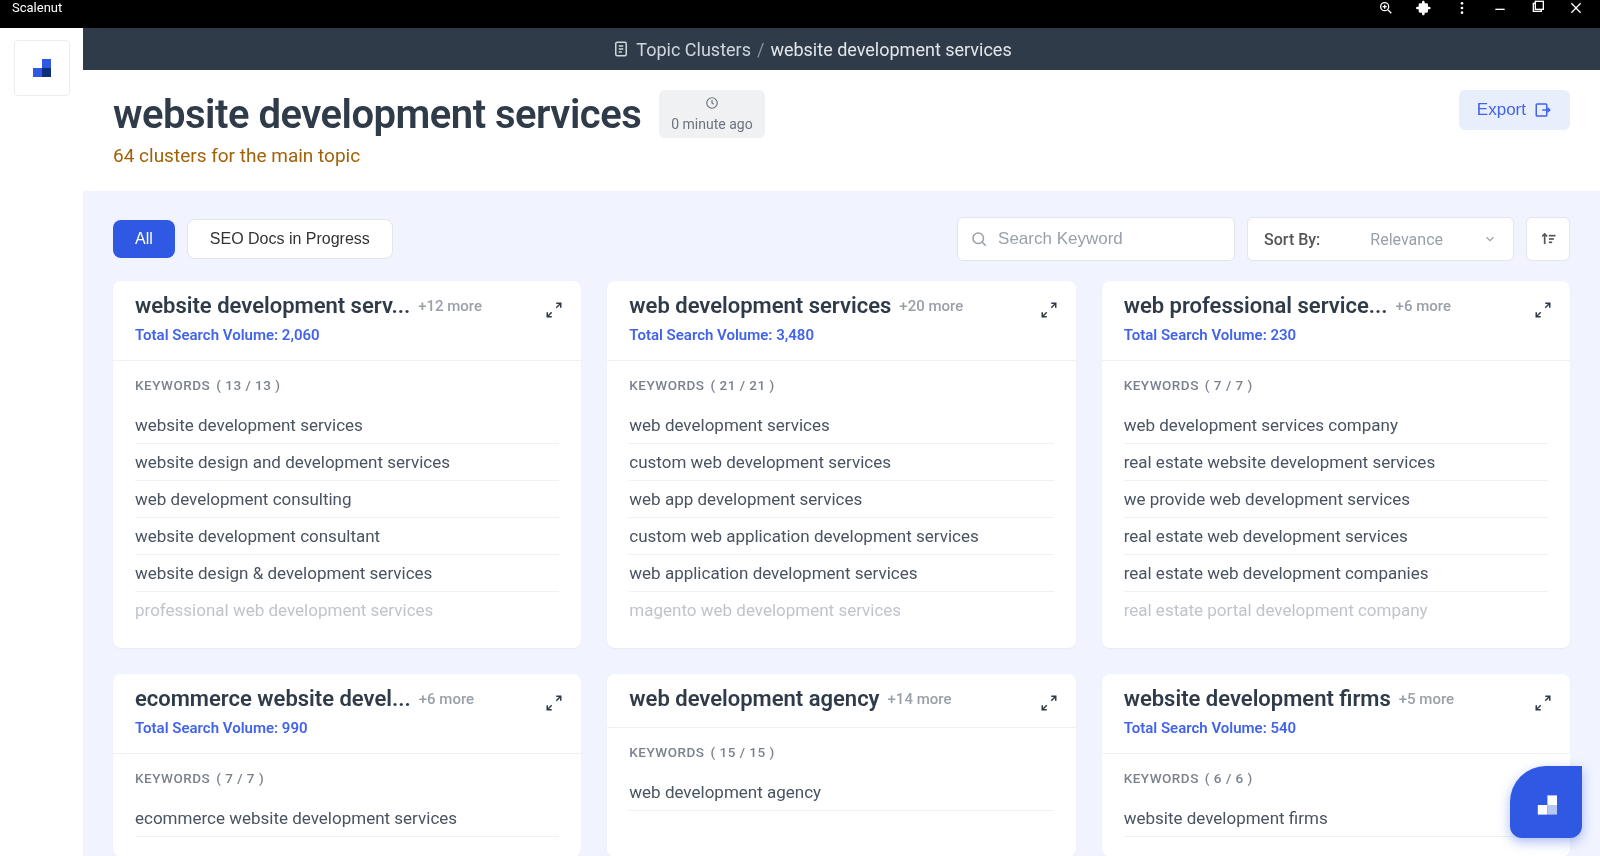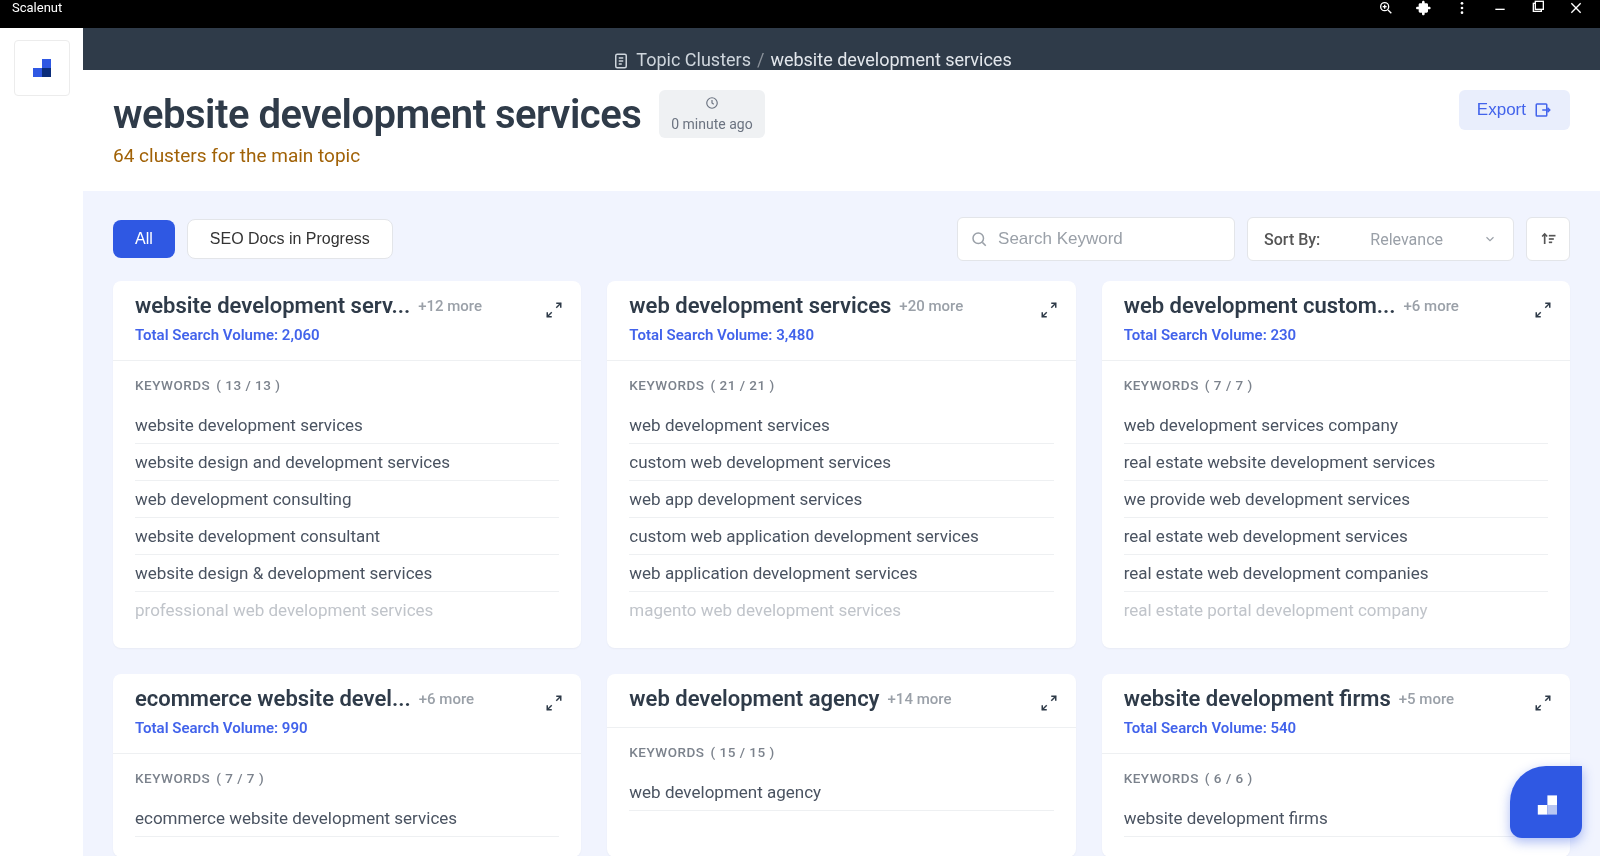--- a/index.html
+++ b/index.html
@@ -6,21 +6,21 @@
   body { font-family: -apple-system, BlinkMacSystemFont, "Segoe UI", Roboto, Helvetica, Arial, sans-serif; background: #fff; width: 1600px; height: 856px; overflow: hidden; }
   .chrome-titlebar { background: #000; color: #fff; height: 28px; display: flex; align-items: flex-start; padding: 0 6px; font-size: 13px; }
   .chrome-titlebar .tab-title { padding: 0 6px; }
   .chrome-titlebar .spacer { flex: 1; }
   .chrome-titlebar .win-controls { display: flex; align-items: center; gap: 22px; padding-right:10px;}
   .chrome-titlebar .win-icon { width:16px; height:16px; display:flex; align-items:center; justify-content:center; fill:#fff; color:#fff; }
   .app { display:flex; flex-direction:column; height: calc(856px - 28px); }
   .sidebar { position:absolute; top:28px; left:0; width:83px; height:828px; background:#fff; z-index:5;}
   .logo-box { width:56px; height:56px; background:#fff; border-radius:4px; margin:12px 14px; display:flex; align-items:center; justify-content:center; border:1px solid #ECECEC;}
   .logo-box svg { width:30px; height:30px; }
-  .breadcrumb-bar { background:#2F3B49; color:#cfd6dd; height:42px; display:flex; align-items:flex-end; justify-content:center; font-size:18px; gap:6px;margin-left:24px; }
+  .breadcrumb-bar { background:#2F3B49; color:#cfd6dd; height:42px; display:flex; align-items:center; justify-content:center; font-size:18px; gap:6px;margin-left:24px; }
   .breadcrumb-bar .bc-icon { display:inline-flex; align-items:center; }
   .breadcrumb-bar .bc-sep { color:#8a919a; }
   .breadcrumb-bar .bc-current { color:#E3E7EC; }
   .main-area { margin-left:83px; height:calc(100% - 42px); overflow:hidden; display:flex; flex-direction:column;}
   .page-header { background:#fff; padding:20px 30px 24px 30px; display:flex; align-items:flex-start; justify-content:space-between; }
   .page-title-row { display:flex; align-items:center; gap:18px; }
   .page-title { font-size:40px; font-weight:600; color:#2F3B49; letter-spacing:-0.5px;}
   .time-chip { background:#EFF1F3; color:#6B7380; border-radius:6px; padding:6px 12px; font-size:14px; display:inline-flex; align-items:center; gap:6px;flex-direction:column;}
   .subtitle { color:#a16207; font-size:19px; margin-top:6px;}
   .export-btn { background:#E9EEFC; color:#4263EB; border:none; border-radius:6px; padding:10px 18px; font-size:17px; font-weight:500; cursor:pointer; display:inline-flex; align-items:center; gap:8px;}
@@ -236,21 +236,21 @@
                 <div class="kw-item">web app development services</div>
                 <div class="kw-item">custom web application development services</div>
                 <div class="kw-item">web application development services</div>
                 <div class="kw-item faded">magento web development services</div>
               </div>
     </div>
           </div>
           <div class="card">
     <div class="card-header">
       <div class="card-title-row">
-        <span class="card-title">web development custom...</span>
+        <span class="card-title">web professional service...</span>
         <span class="more-chip">+6 more</span>
       </div>
       <span class="expand-icon"><svg viewBox="0 0 24 24" fill="none" stroke="#2F3B49" stroke-width="2">
                   <polyline points="15 3 21 3 21 9"></polyline>
                   <polyline points="9 21 3 21 3 15"></polyline>
                   <line x1="21" y1="3" x2="15" y2="9"></line>
                   <line x1="3" y1="21" x2="9" y2="15"></line>
                 </svg></span>
       <div class="search-vol">Total Search Volume: 230</div>
     </div>

